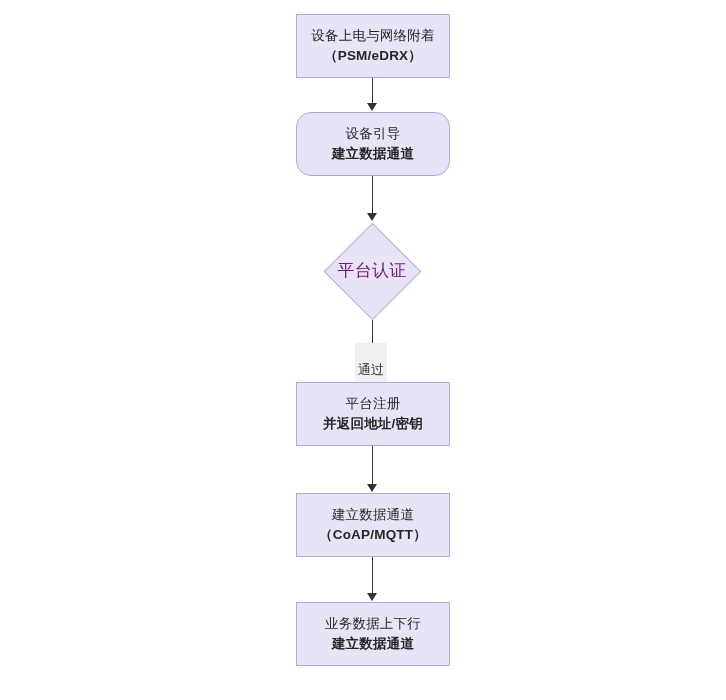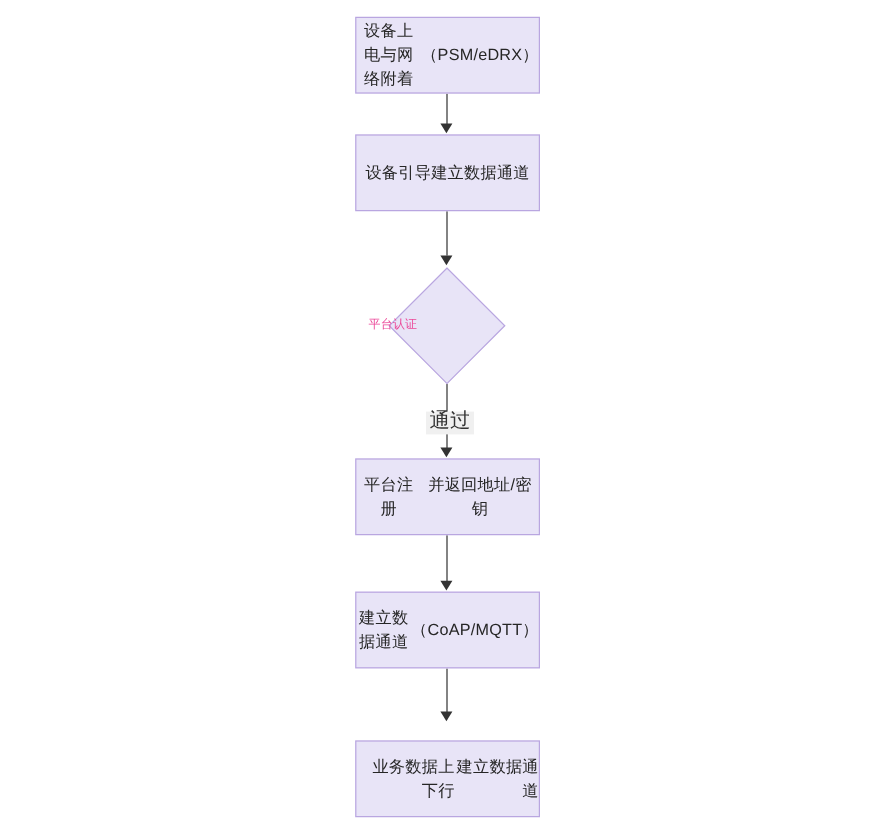--- a/index.html
+++ b/index.html
@@ -23,38 +23,38 @@
     height: 700px;
   }
 
   
   .node {
     position: absolute;
     box-sizing: border-box;
     background: #e8e4f7;
     border: 1.4px solid #b9a6e0;
     display: flex;
-    flex-direction: row;
+    flex-direction: column;
     align-items: center;
     justify-content: center;
     color: #262626;
     font-size: 13.5px;
     line-height: 20px;
     text-align: center;
     letter-spacing: 0.2px;
   }
-  .node .line2 { display: block; }
+  .node .line2 { display: block; font-weight: bold; }
 
   .node-box { width: 154px; height: 64px; left: 296px; }
 
   #node-power    { top: 14px; }
-  #node-boot     { top: 112px; }
+  #node-boot     { top: 112px; border-radius: 15px; }
   #node-register { top: 382px; }
   #node-channel  { top: 493px; }
-  #node-traffic  { top: 617px; text-align: right; }
+  #node-traffic  { top: 602px; text-align: right; }
 
   
   .node-diamond {
     position: absolute;
     left: 323px;
     top: 222px;
     width: 98px;
     height: 98px;
   }
   .node-diamond .diamond-shape {
@@ -71,22 +71,23 @@
     box-sizing: border-box;
   }
   .node-diamond .diamond-label {
     position: absolute;
     left: -16px;
     right: -16px;
     top: 50%;
     margin-top: -10px;
     height: 20px;
     line-height: 20px;
-    font-size: 10px;
-    color: #ec4899;
+    text-align: center;
+    font-size: 17px;
+    color: #701a75;
     letter-spacing: 0.2px;
   }
 
   
   .edge-line {
     position: absolute;
     left: 372px;
     width: 1.3px;
     background: #333333;
   }
@@ -97,25 +98,24 @@
     height: 0;
     border-left: 5.5px solid transparent;
     border-right: 5.5px solid transparent;
     border-top: 8px solid #333333;
   }
 
   .edge-label {
     position: absolute;
     background: #f0f0f0;
     color: #333333;
-    font-size: 17px;
+    font-size: 13px;
     line-height: 17px;
-    padding: 1px 3px;
+    padding: 18px 3px;
     white-space: nowrap;
-    font-family: Liberation Mono, monospace;
   }
 </style>
 </head>
 <body>
 
 <div id="flow-canvas">
 
   <div class="edge-line" style="top:78px;height:26px;"></div>
   <div class="arrow-head" style="top:103px;"></div>
 

